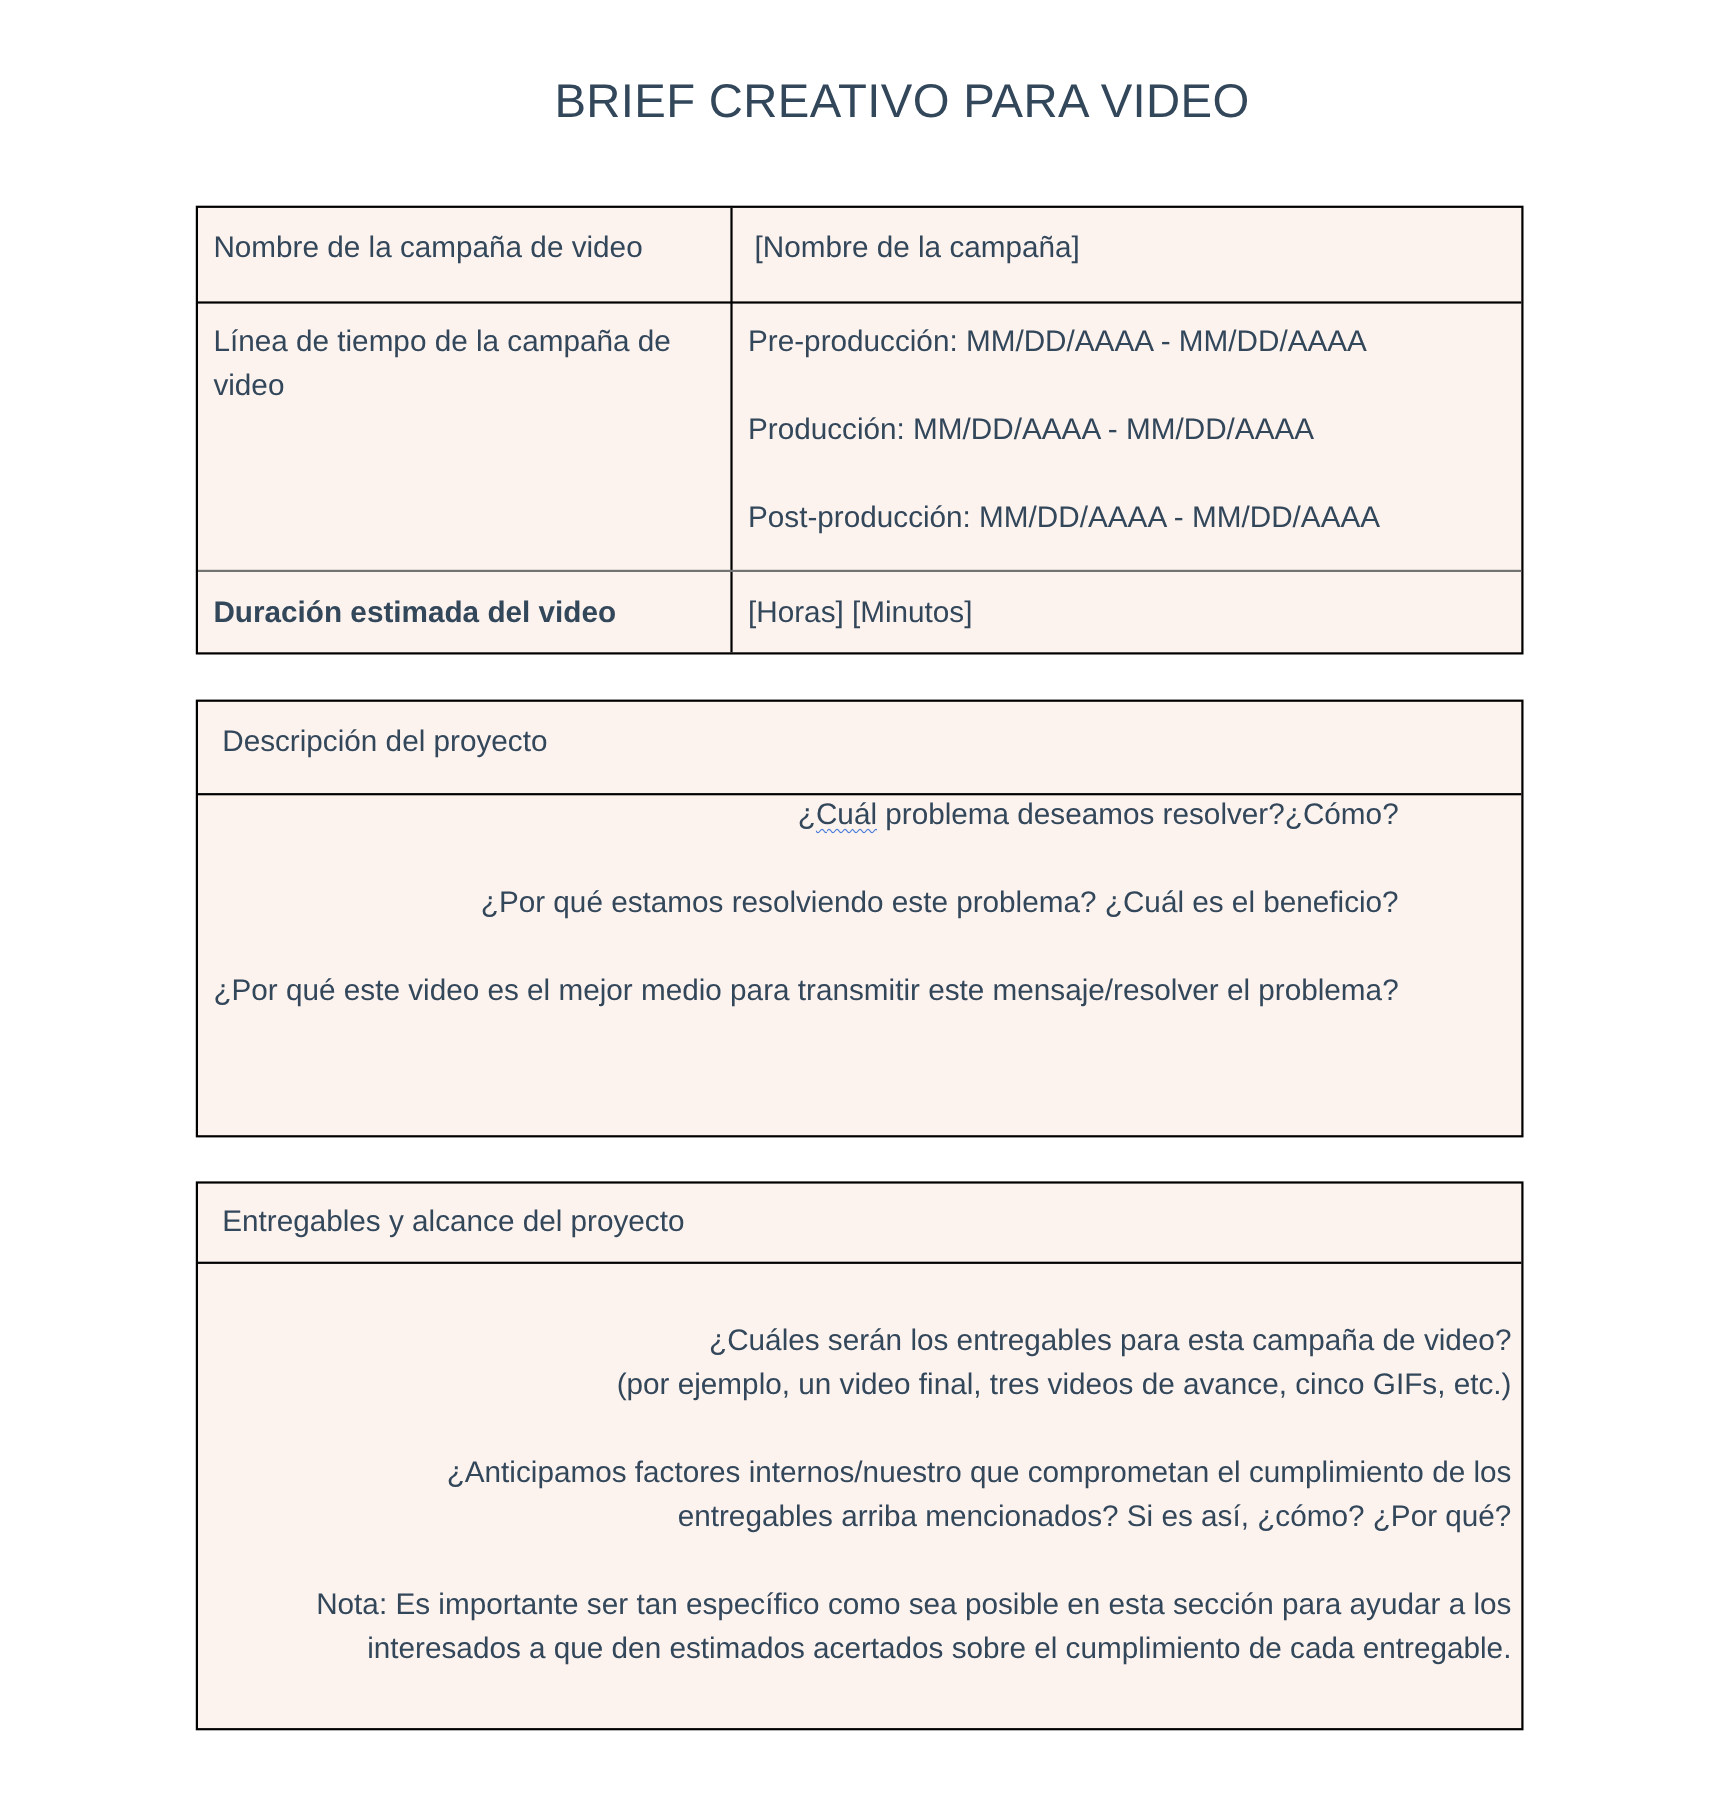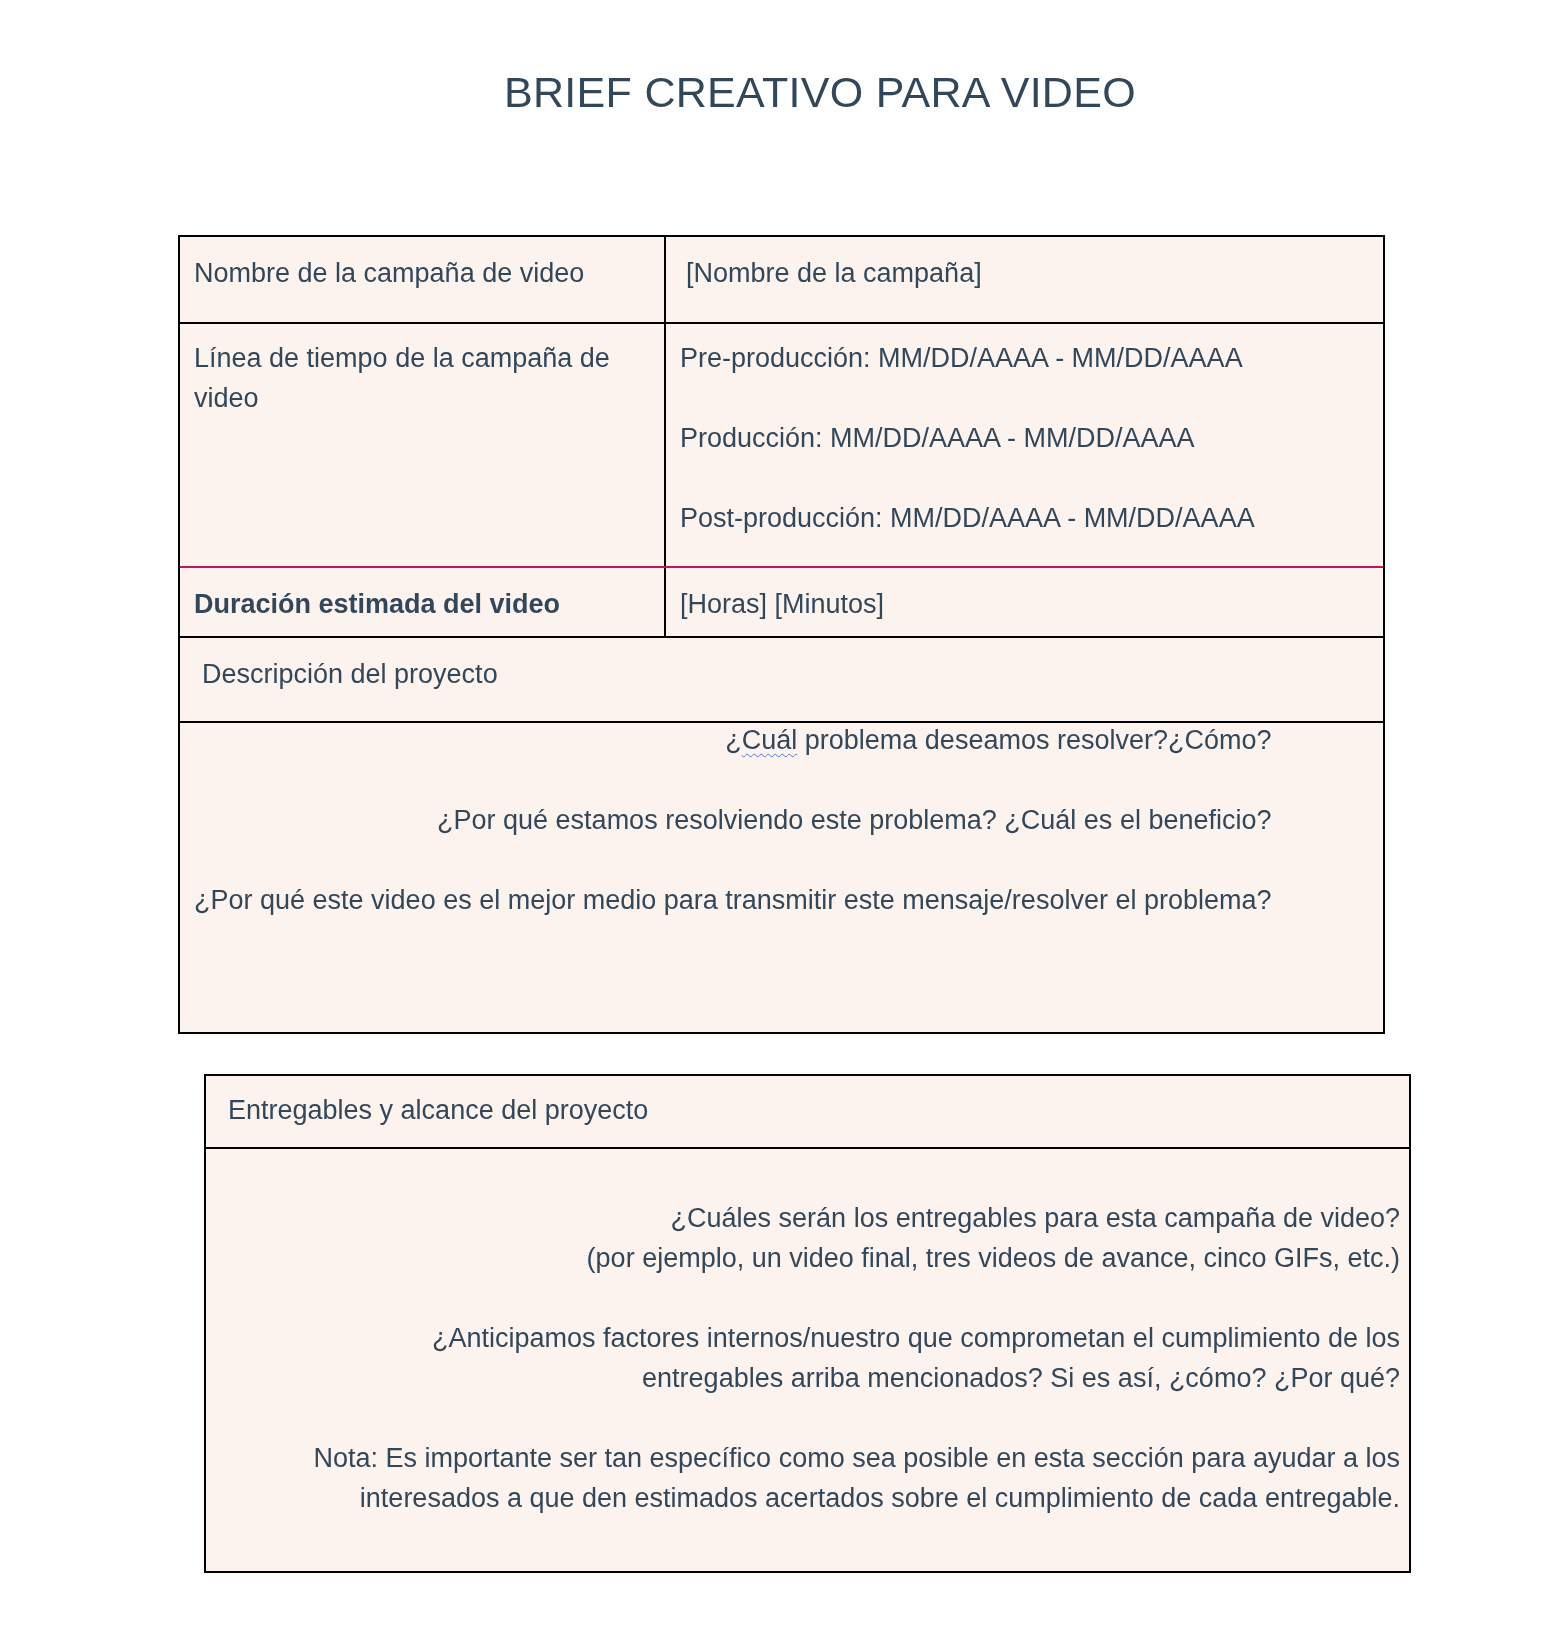--- a/index.html
+++ b/index.html
@@ -35,29 +35,29 @@
       background: #fcf2ee;
       box-sizing: border-box;
     }
     .txt {
       font-size: 27px;
       line-height: 40px;
       color: #33475b;
       white-space: nowrap;
     }
     
-    #tbl1 { top: 187px; height: 408px; margin-top: 48px; }
+    #tbl1 { top: 187px; height: 408px; }
     .row {
       position: absolute;
       left: 0;
       width: 100%;
       box-sizing: border-box;
     }
     .row.r1 { top: 0; height: 87px; border-bottom: 2px solid #000; }
-    .row.r2 { top: 87px; height: 244px; border-bottom: 2px solid #be185d; }
+    .row.r2 { top: 87px; height: 244px; border-bottom: 2px solid #737373; }
     .row.r3 { top: 331px; height: 73px; }
     .vline {
       position: absolute;
       top: 0;
       left: 484px;
       width: 2px;
       height: 100%;
       background: #000;
     }
     .cell-l {
@@ -95,21 +95,21 @@
       position: absolute;
       left: 14px;
       text-align: right;
     }
     #sec1 { top: 636px; height: 398px; }
     #sec1 .sec-head { height: 85px; }
     #sec1 .sec-head .txt { top: 16px; }
     #sec1 .sec-body { top: 82px; }
     #sec1 .sec-body .q { height: 80px; }
 
-    #sec2 { top: 1074px; height: 499px; margin-left: 26px; }
+    #sec2 { top: 1074px; height: 499px; }
     #sec2 .sec-head { height: 73px; }
     #sec2 .sec-head .txt { top: 14px; }
     #sec2 .sec-body { top: 122px; }
     #sec2 .sec-body .para { margin-bottom: 40px; white-space: normal; width: 1180px; }
 
     .squiggle {
       text-decoration: underline wavy #4a7bd8;
       text-decoration-thickness: 1px;
       text-underline-offset: 4px;
     }

